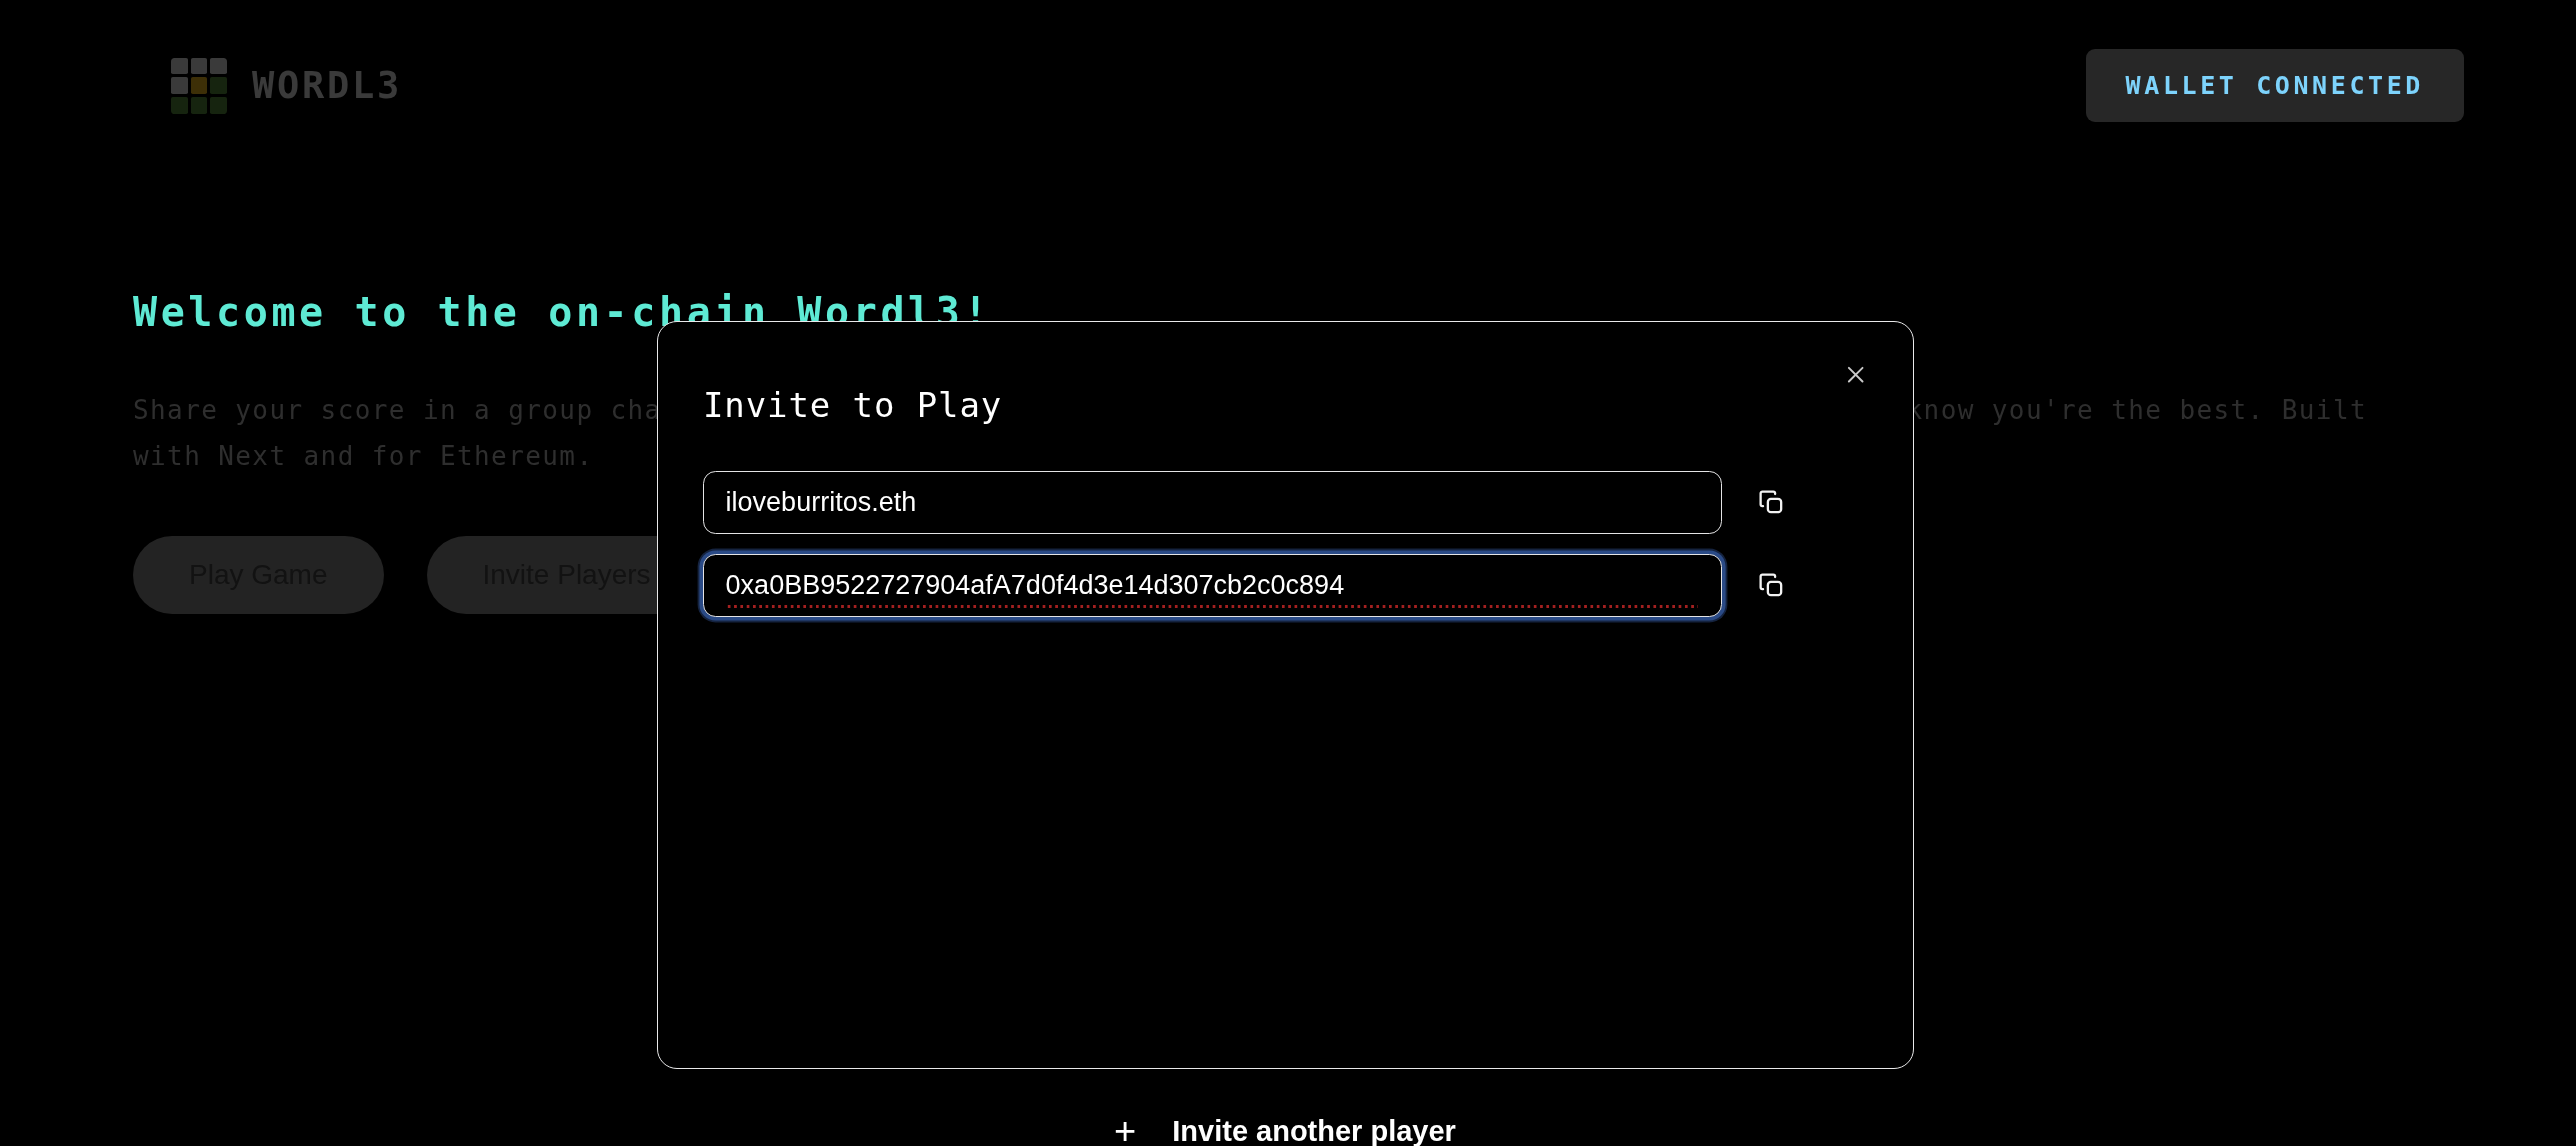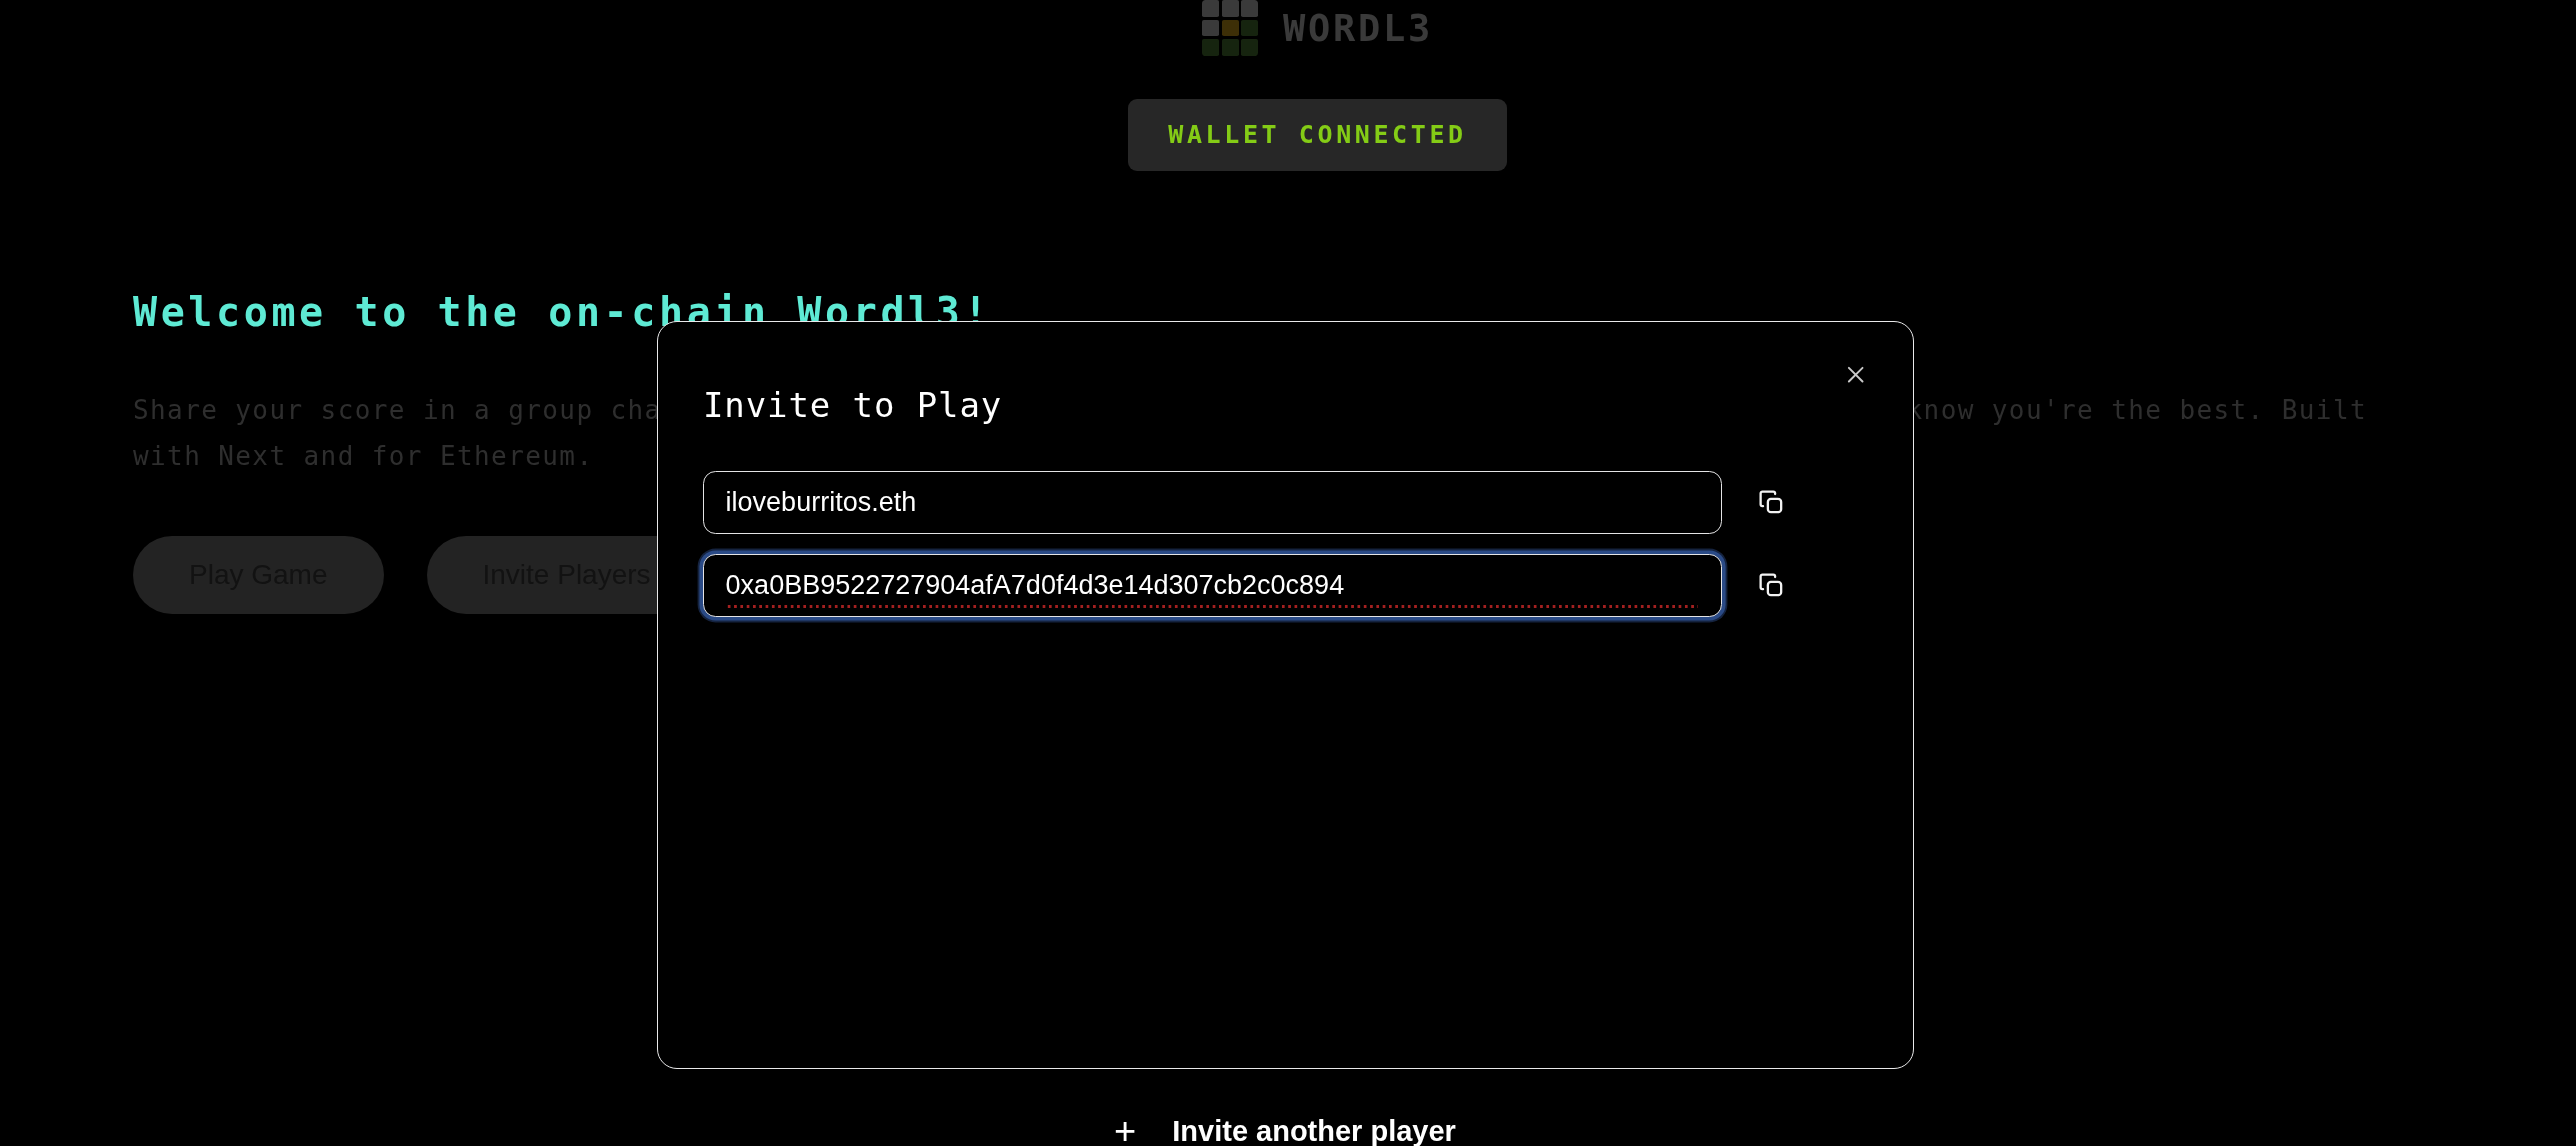--- a/index.html
+++ b/index.html
@@ -28,21 +28,20 @@
   
   .site-header {
     position: absolute;
     top: 0; left: 0;
     width: 2576px;
     height: 171px;
     display: flex;
     align-items: center;
     justify-content: space-between;
     padding: 0 112px 0 171px;
-    flex-direction: column;
   }
 
   .brand {
     display: flex;
     align-items: center;
     gap: 25px;
   }
 
   .logo-grid {
     width: 56px;
@@ -63,21 +62,21 @@
     letter-spacing: 2.7px;
     color: #3a3a3a;
     line-height: 1;
   }
 
   .wallet-btn {
     font-family: "DejaVu Sans Mono", "Liberation Mono", monospace;
     font-size: 25px;
     font-weight: 700;
     letter-spacing: 3.6px;
-    color: #84cc16;
+    color: #7dd3fc;
     background: #272727;
     border: none;
     border-radius: 9px;
     padding: 21.6px 40px;
     cursor: pointer;
     white-space: nowrap;
   }
 
   
   .hero {

